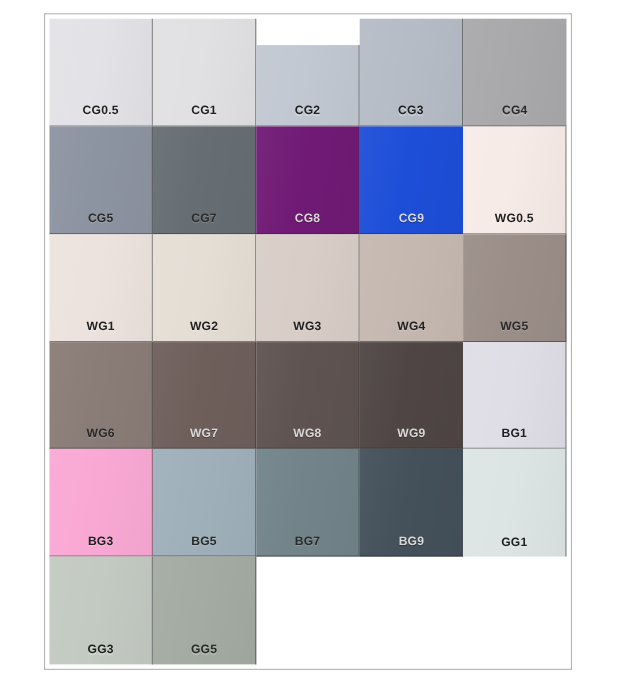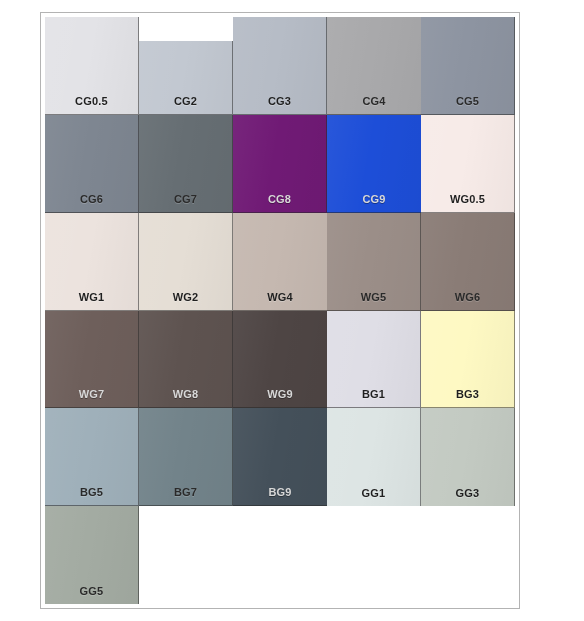--- a/index.html
+++ b/index.html
@@ -87,40 +87,40 @@
 </head>
 <body>
 
 <div id="page">
   <div id="swatch-card">
     <div id="swatch-grid">
         <div class="swatch" title="CG0.5 #e3e3e7" style="background: rgb(227, 227, 231);">
           <div class="sheen"></div>
           <div class="swatch-label">CG0.5</div>
         </div>
+        <div class="swatch" title="CG1 #e1e1e3" style="background: rgb(225, 225, 227);">
+          <div class="sheen"></div>
+          <div class="swatch-label">CG1</div>
+        </div>
         <div class="swatch" title="CG2 #c2c8d1" style="background: rgb(194, 200, 209); margin-top: 24px;">
           <div class="sheen"></div>
           <div class="swatch-label">CG2</div>
         </div>
         <div class="swatch" title="CG3 #b6bcc6" style="background: rgb(182, 188, 198);">
           <div class="sheen"></div>
           <div class="swatch-label">CG3</div>
         </div>
         <div class="swatch col-last mid" title="CG4 #a9a9ab" style="background: rgb(169, 169, 171);">
           <div class="sheen"></div>
           <div class="swatch-label">CG4</div>
         </div>
         <div class="swatch mid" title="CG5 #8d94a1" style="background: rgb(141, 148, 161);">
           <div class="sheen"></div>
           <div class="swatch-label">CG5</div>
         </div>
-        <div class="swatch mid" title="CG6 #7e8691" style="background: rgb(126, 134, 145);">
-          <div class="sheen"></div>
-          <div class="swatch-label">CG6</div>
-        </div>
         <div class="swatch mid" title="CG7 #666e73" style="background: rgb(102, 110, 115);">
           <div class="sheen"></div>
           <div class="swatch-label">CG7</div>
         </div>
         <div class="swatch dark" title="CG8 #555b63" style="background: #701a75;">
           <div class="sheen"></div>
           <div class="swatch-label">CG8</div>
         </div>
         <div class="swatch col-last dark" title="CG9 #484c4e" style="background: #1d4ed8;">
           <div class="sheen"></div>
@@ -131,20 +131,24 @@
           <div class="swatch-label">WG0.5</div>
         </div>
         <div class="swatch" title="WG1 #ece3de" style="background: rgb(236, 227, 222);">
           <div class="sheen"></div>
           <div class="swatch-label">WG1</div>
         </div>
         <div class="swatch" title="WG2 #e5ded5" style="background: rgb(229, 222, 213);">
           <div class="sheen"></div>
           <div class="swatch-label">WG2</div>
         </div>
+        <div class="swatch" title="WG3 #d8cdc7" style="background: rgb(216, 205, 199);">
+          <div class="sheen"></div>
+          <div class="swatch-label">WG3</div>
+        </div>
         <div class="swatch col-last" title="WG4 #c5b8b0" style="background: rgb(197, 184, 176);">
           <div class="sheen"></div>
           <div class="swatch-label">WG4</div>
         </div>
         <div class="swatch mid" title="WG5 #9b8e88" style="background: rgb(155, 142, 136);">
           <div class="sheen"></div>
           <div class="swatch-label">WG5</div>
         </div>
         <div class="swatch mid" title="WG6 #8a7c76" style="background: rgb(138, 124, 118);">
           <div class="sheen"></div>
@@ -159,21 +163,21 @@
           <div class="swatch-label">WG8</div>
         </div>
         <div class="swatch col-last dark" title="WG9 #4e4544" style="background: rgb(78, 69, 68);">
           <div class="sheen"></div>
           <div class="swatch-label">WG9</div>
         </div>
         <div class="swatch" title="BG1 #dfdee6" style="background: rgb(223, 222, 230);">
           <div class="sheen"></div>
           <div class="swatch-label">BG1</div>
         </div>
-        <div class="swatch" title="BG3 #c0cbd3" style="background: #fef9c3;">
+        <div class="swatch" title="BG3 #c0cbd3" style="background: #f9a8d4;">
           <div class="sheen"></div>
           <div class="swatch-label">BG3</div>
         </div>
         <div class="swatch mid" title="BG5 #9fb0ba" style="background: rgb(159, 176, 186);">
           <div class="sheen"></div>
           <div class="swatch-label">BG5</div>
         </div>
         <div class="swatch mid" title="BG7 #72838a" style="background: rgb(114, 131, 138);">
           <div class="sheen"></div>
           <div class="swatch-label">BG7</div>

